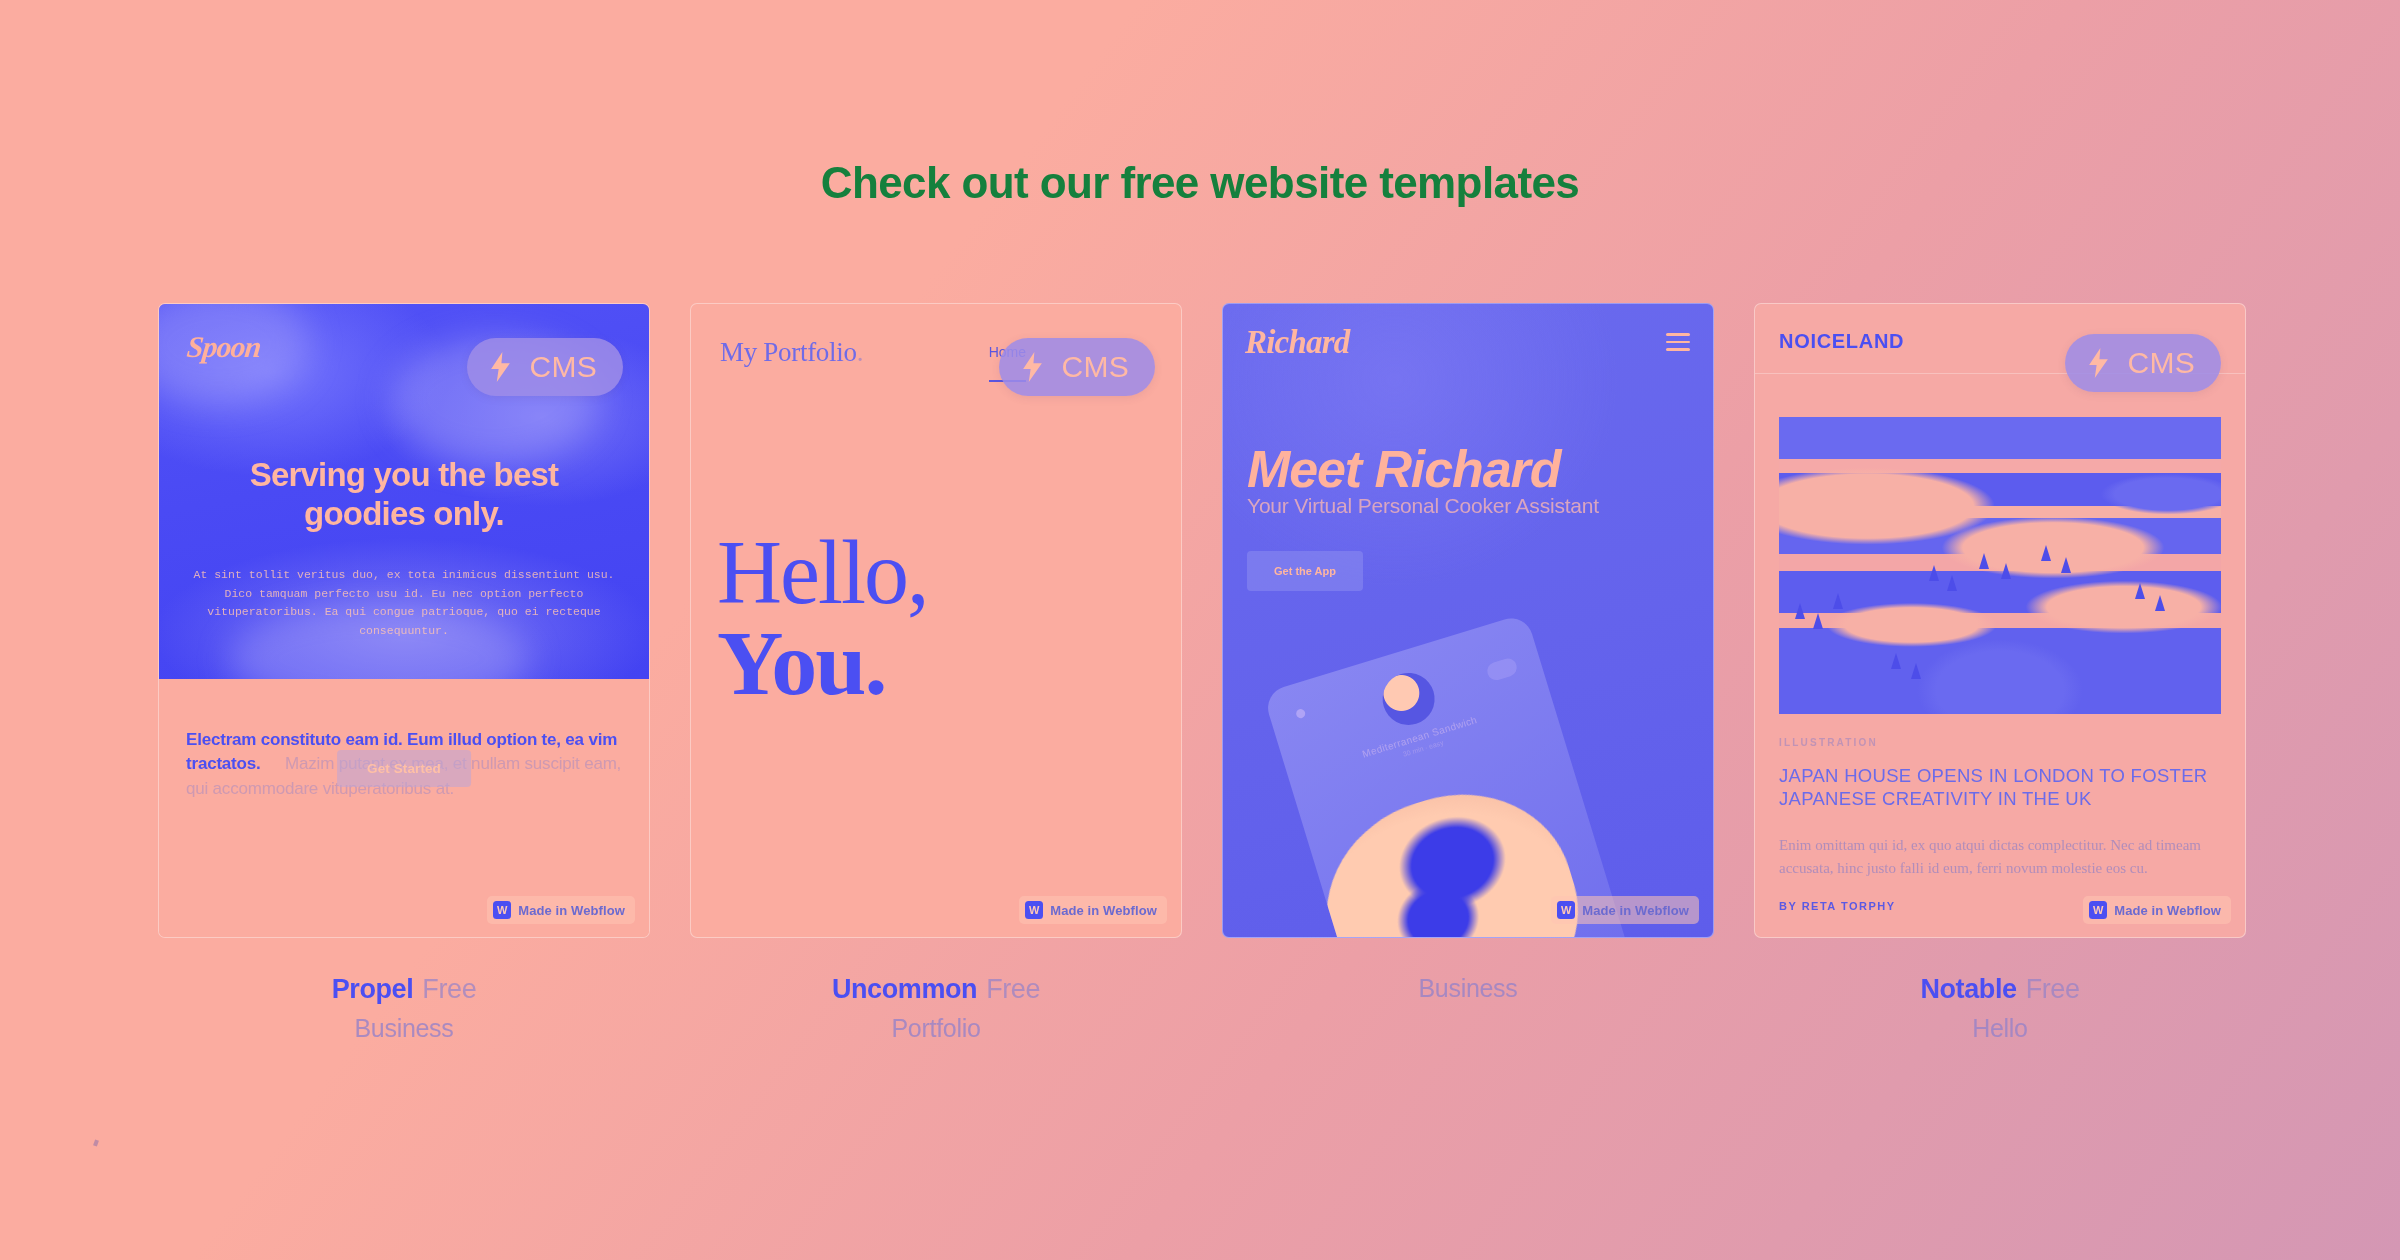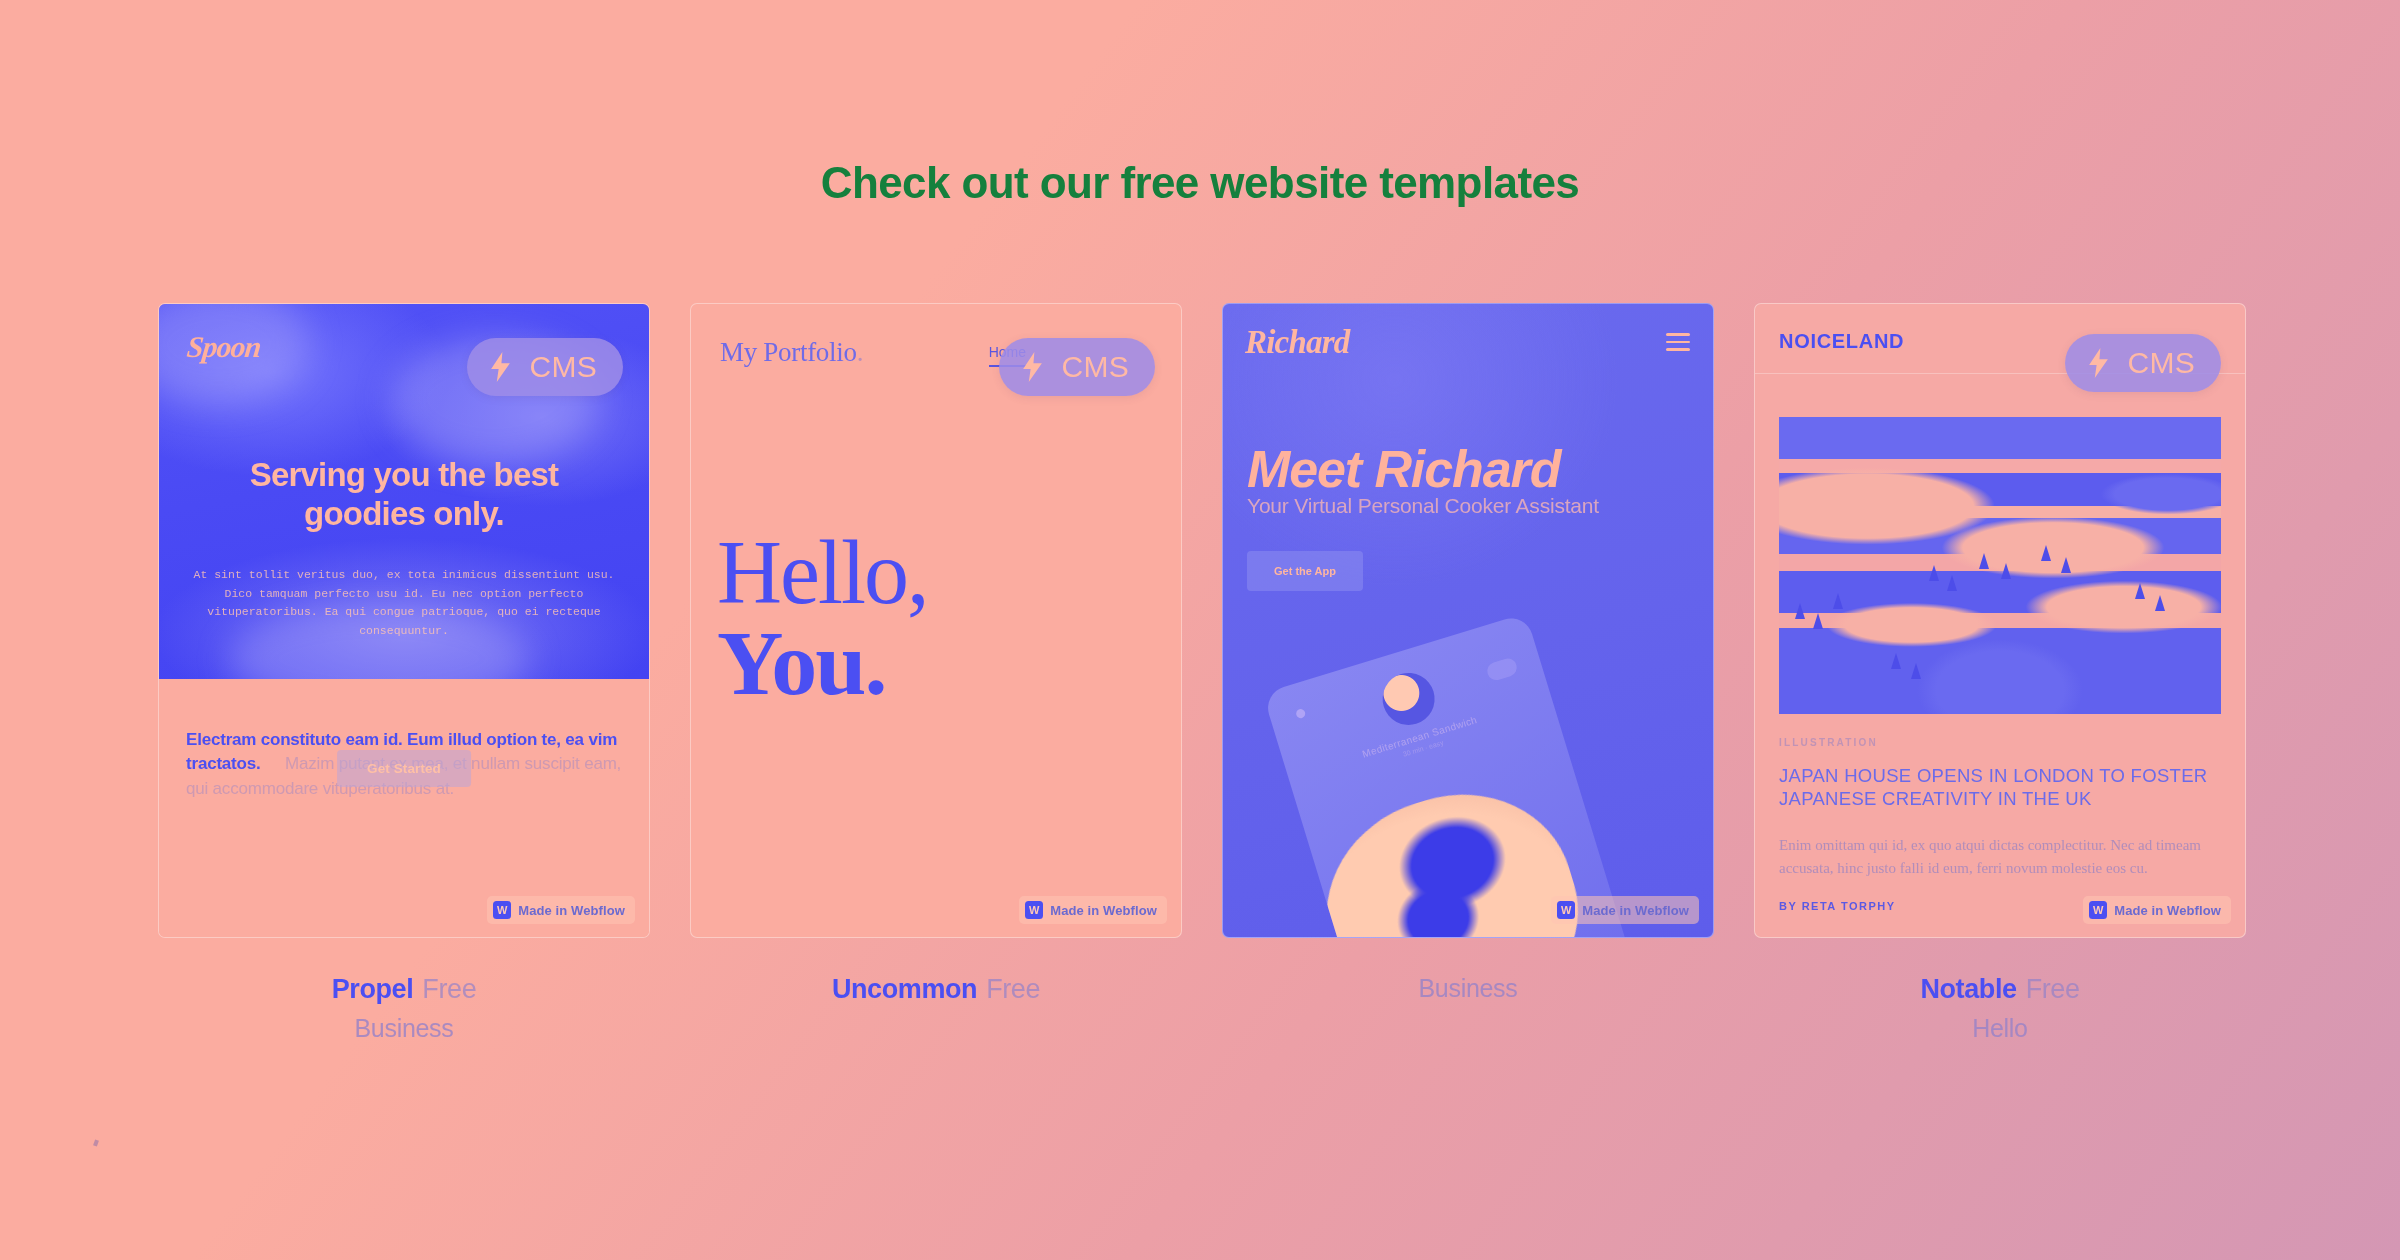--- a/index.html
+++ b/index.html
@@ -126,21 +126,21 @@
     font-family:"Liberation Serif", serif;
     font-size:27px; color:#6f6be8; letter-spacing:-0.3px;
   }
   .c2-logo .dot { color:#b98fbb; }
   .c2-nav {
     position:absolute; top:40px; right:155px;
     display:flex; gap:22px; z-index:3;
   }
   .c2-nav a {
     font-size:14px; color:#5a56e0; font-weight:500;
-    text-decoration:none; padding-bottom:5px;
+    text-decoration:none; padding-bottom:20px;
     border-bottom:2px solid #5a56e0;
   }
   .c2-hello {
     position:absolute; top:227px; left:26px;
     font-family:"Liberation Serif", serif;
     color:#4b4ff2; line-height:0.93; letter-spacing:-2px;
   }
   .c2-hello .l1 { display:block; font-size:90px; font-weight:400; }
   .c2-hello .l2 { display:block; font-size:92px; font-weight:700; margin-top:6px; }
 
@@ -363,20 +363,21 @@
       <div class="wf-badge">
         <div class="wf-mark">W</div>
         <div class="wf-txt">Made in Webflow</div>
       </div>
     </div>
 
     <div class="meta">
       <div class="line1">
         <span class="name">Uncommon</span><span class="price">Free</span>
       </div>
+      <span class="cat">Portfolio</span>
     </div>
   </div>
 
   <div class="card-col">
     <div class="card c3">
       <div class="c3-logo">Richard</div>
       <div class="c3-burger">
         <span></span>
           <span></span>
           <span></span>

